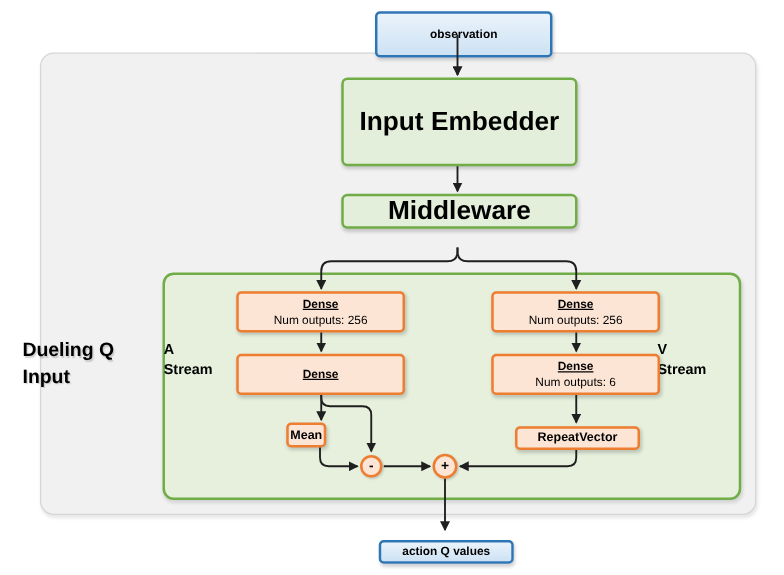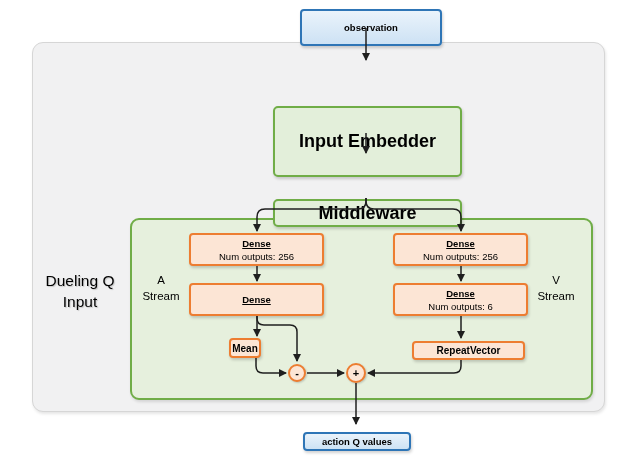--- a/index.html
+++ b/index.html
@@ -35,53 +35,53 @@
     box-shadow:1px 2px 3px rgba(0,0,0,0.18);
   }
   .node-blue{
     background:linear-gradient(to bottom,var(--blue-fill-top),var(--blue-fill-bot));
     border:2px solid var(--blue-border); border-radius:4px;
     font-weight:bold; font-size:9.5px;
   }
   .node-green{
     background:var(--green-fill);
     border:2px solid var(--green-border); border-radius:5px;
-    font-weight:bold; font-size:18px;margin-top:44px;
+    font-weight:bold; font-size:21px;
   }
   .node-orange{
     background:var(--orange-fill);
     border:2px solid var(--orange-border); border-radius:4px;
     font-size:9.5px; line-height:13px;
   }
   .node-orange .t{font-weight:bold;text-decoration:underline;}
 
   #observation{left:300px; top:9px;  width:142px; height:37px;}
   #action-q   {left:303px; top:432px; width:108px; height:19px;}
   #input-embedder{left:273px; top:62px;  width:189px; height:71px;}
   #middleware    {left:273px; top:155px; width:189px; height:28px;}
 
   #dense-a1{left:189px; top:233px; width:135px; height:33px;}
   #dense-a2{left:189px; top:283px; width:135px; height:33px;}
   #dense-v1{left:393px; top:233px; width:135px; height:33px;}
   #dense-v2{left:393px; top:283px; width:135px; height:33px;}
   #mean-box{left:229px; top:338px; width:32px;  height:20px; font-weight:bold; font-size:10px;}
-  #repeat-vector{left:412px; top:341px; width:113px; height:19px; font-weight:bold; font-size:10px;}
+  #repeat-vector{left:412px; top:341px; width:100px; height:19px; font-weight:bold; font-size:10px;}
 
   .op-circle{
     position:absolute; border-radius:50%;
     background:var(--orange-fill); border:2px solid var(--orange-border);
     display:flex; align-items:center; justify-content:center;
     font-weight:bold; font-size:11px; line-height:1;
     box-shadow:1px 1px 2px rgba(0,0,0,0.18);
   }
   #op-minus{left:288px; top:364px; width:18px; height:18px;}
   #op-plus {left:346px; top:363px; width:20px; height:20px;}
 
   .side-label{
-    position:absolute; text-align:center; font-weight:normal;
+    position:absolute; text-align:left; font-weight:bold;
     text-shadow:1px 1px 1px rgba(0,0,0,0.18);
   }
   #dueling-label{left:18px; top:270px; width:124px; font-size:15.5px; line-height:21px;}
   #a-stream-label{left:131px; top:272px; width:60px; font-size:11.5px; line-height:16px; text-shadow:none;}
   #v-stream-label{left:526px; top:272px; width:60px; font-size:11.5px; line-height:16px; text-shadow:none;}
 
   svg.wires{position:absolute; left:0; top:0; pointer-events:none;}
   .wire{fill:none; stroke:var(--arrow); stroke-width:1.5px;}
 </style>
 </head>

